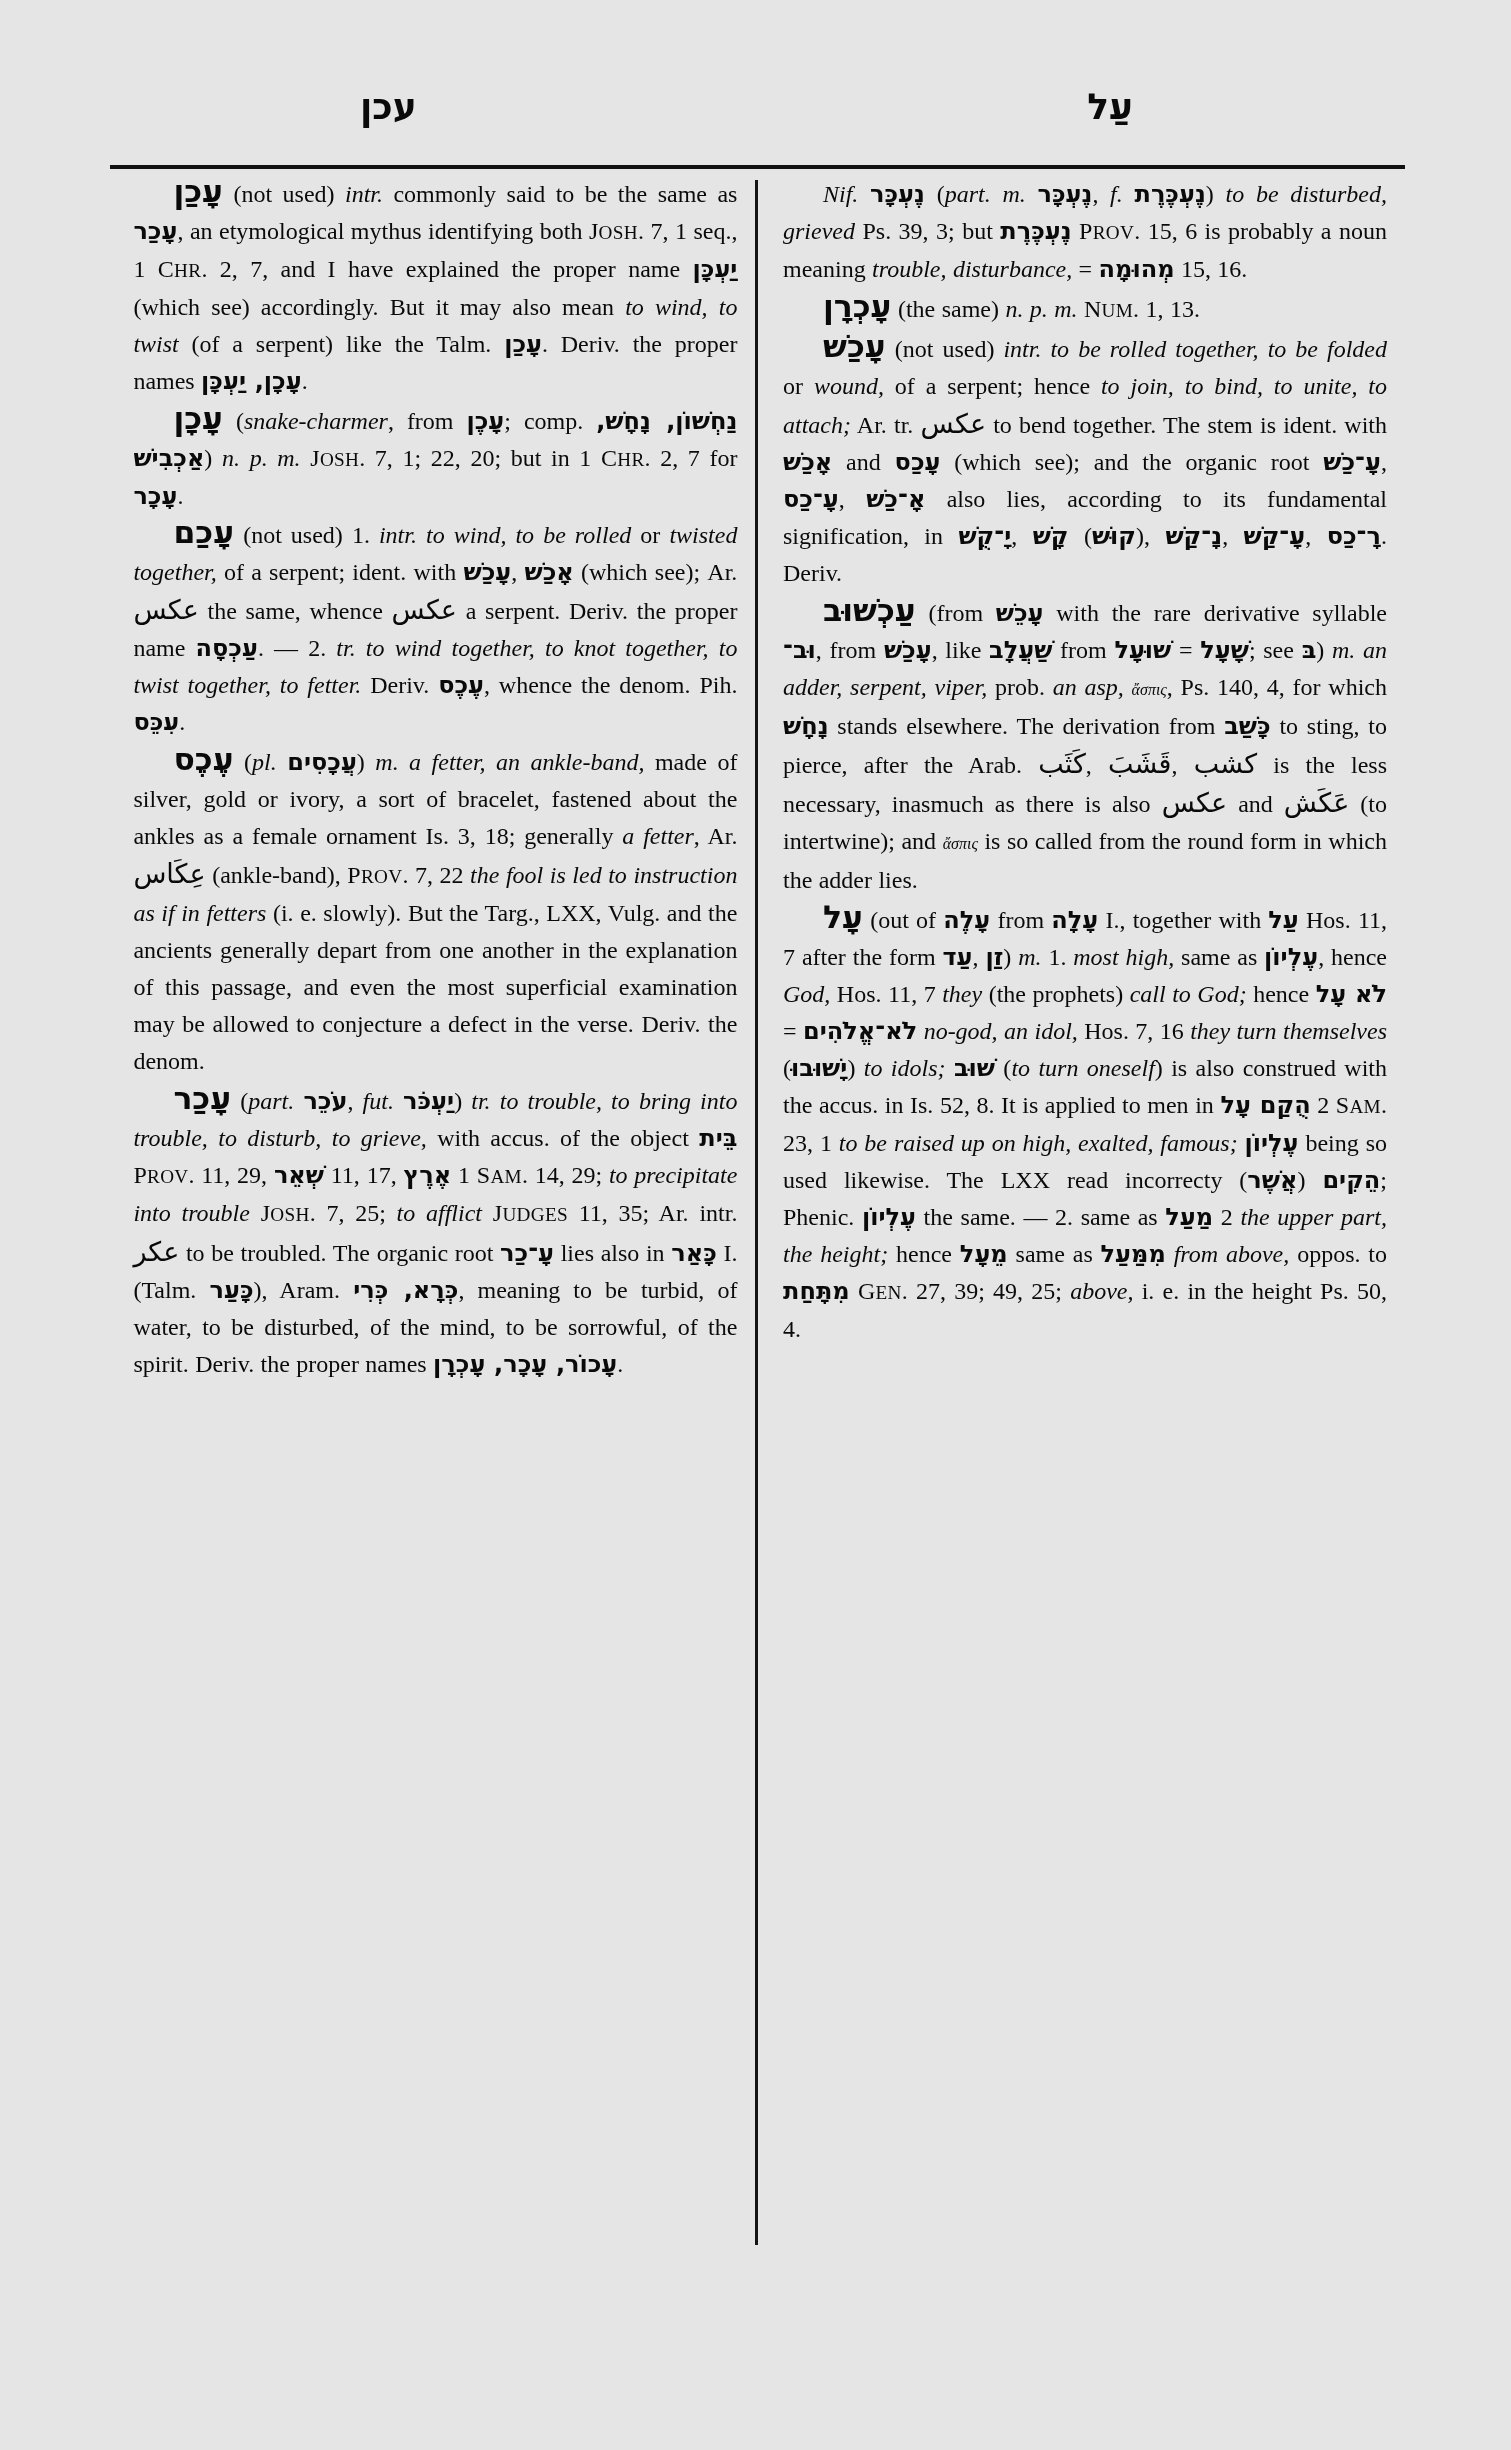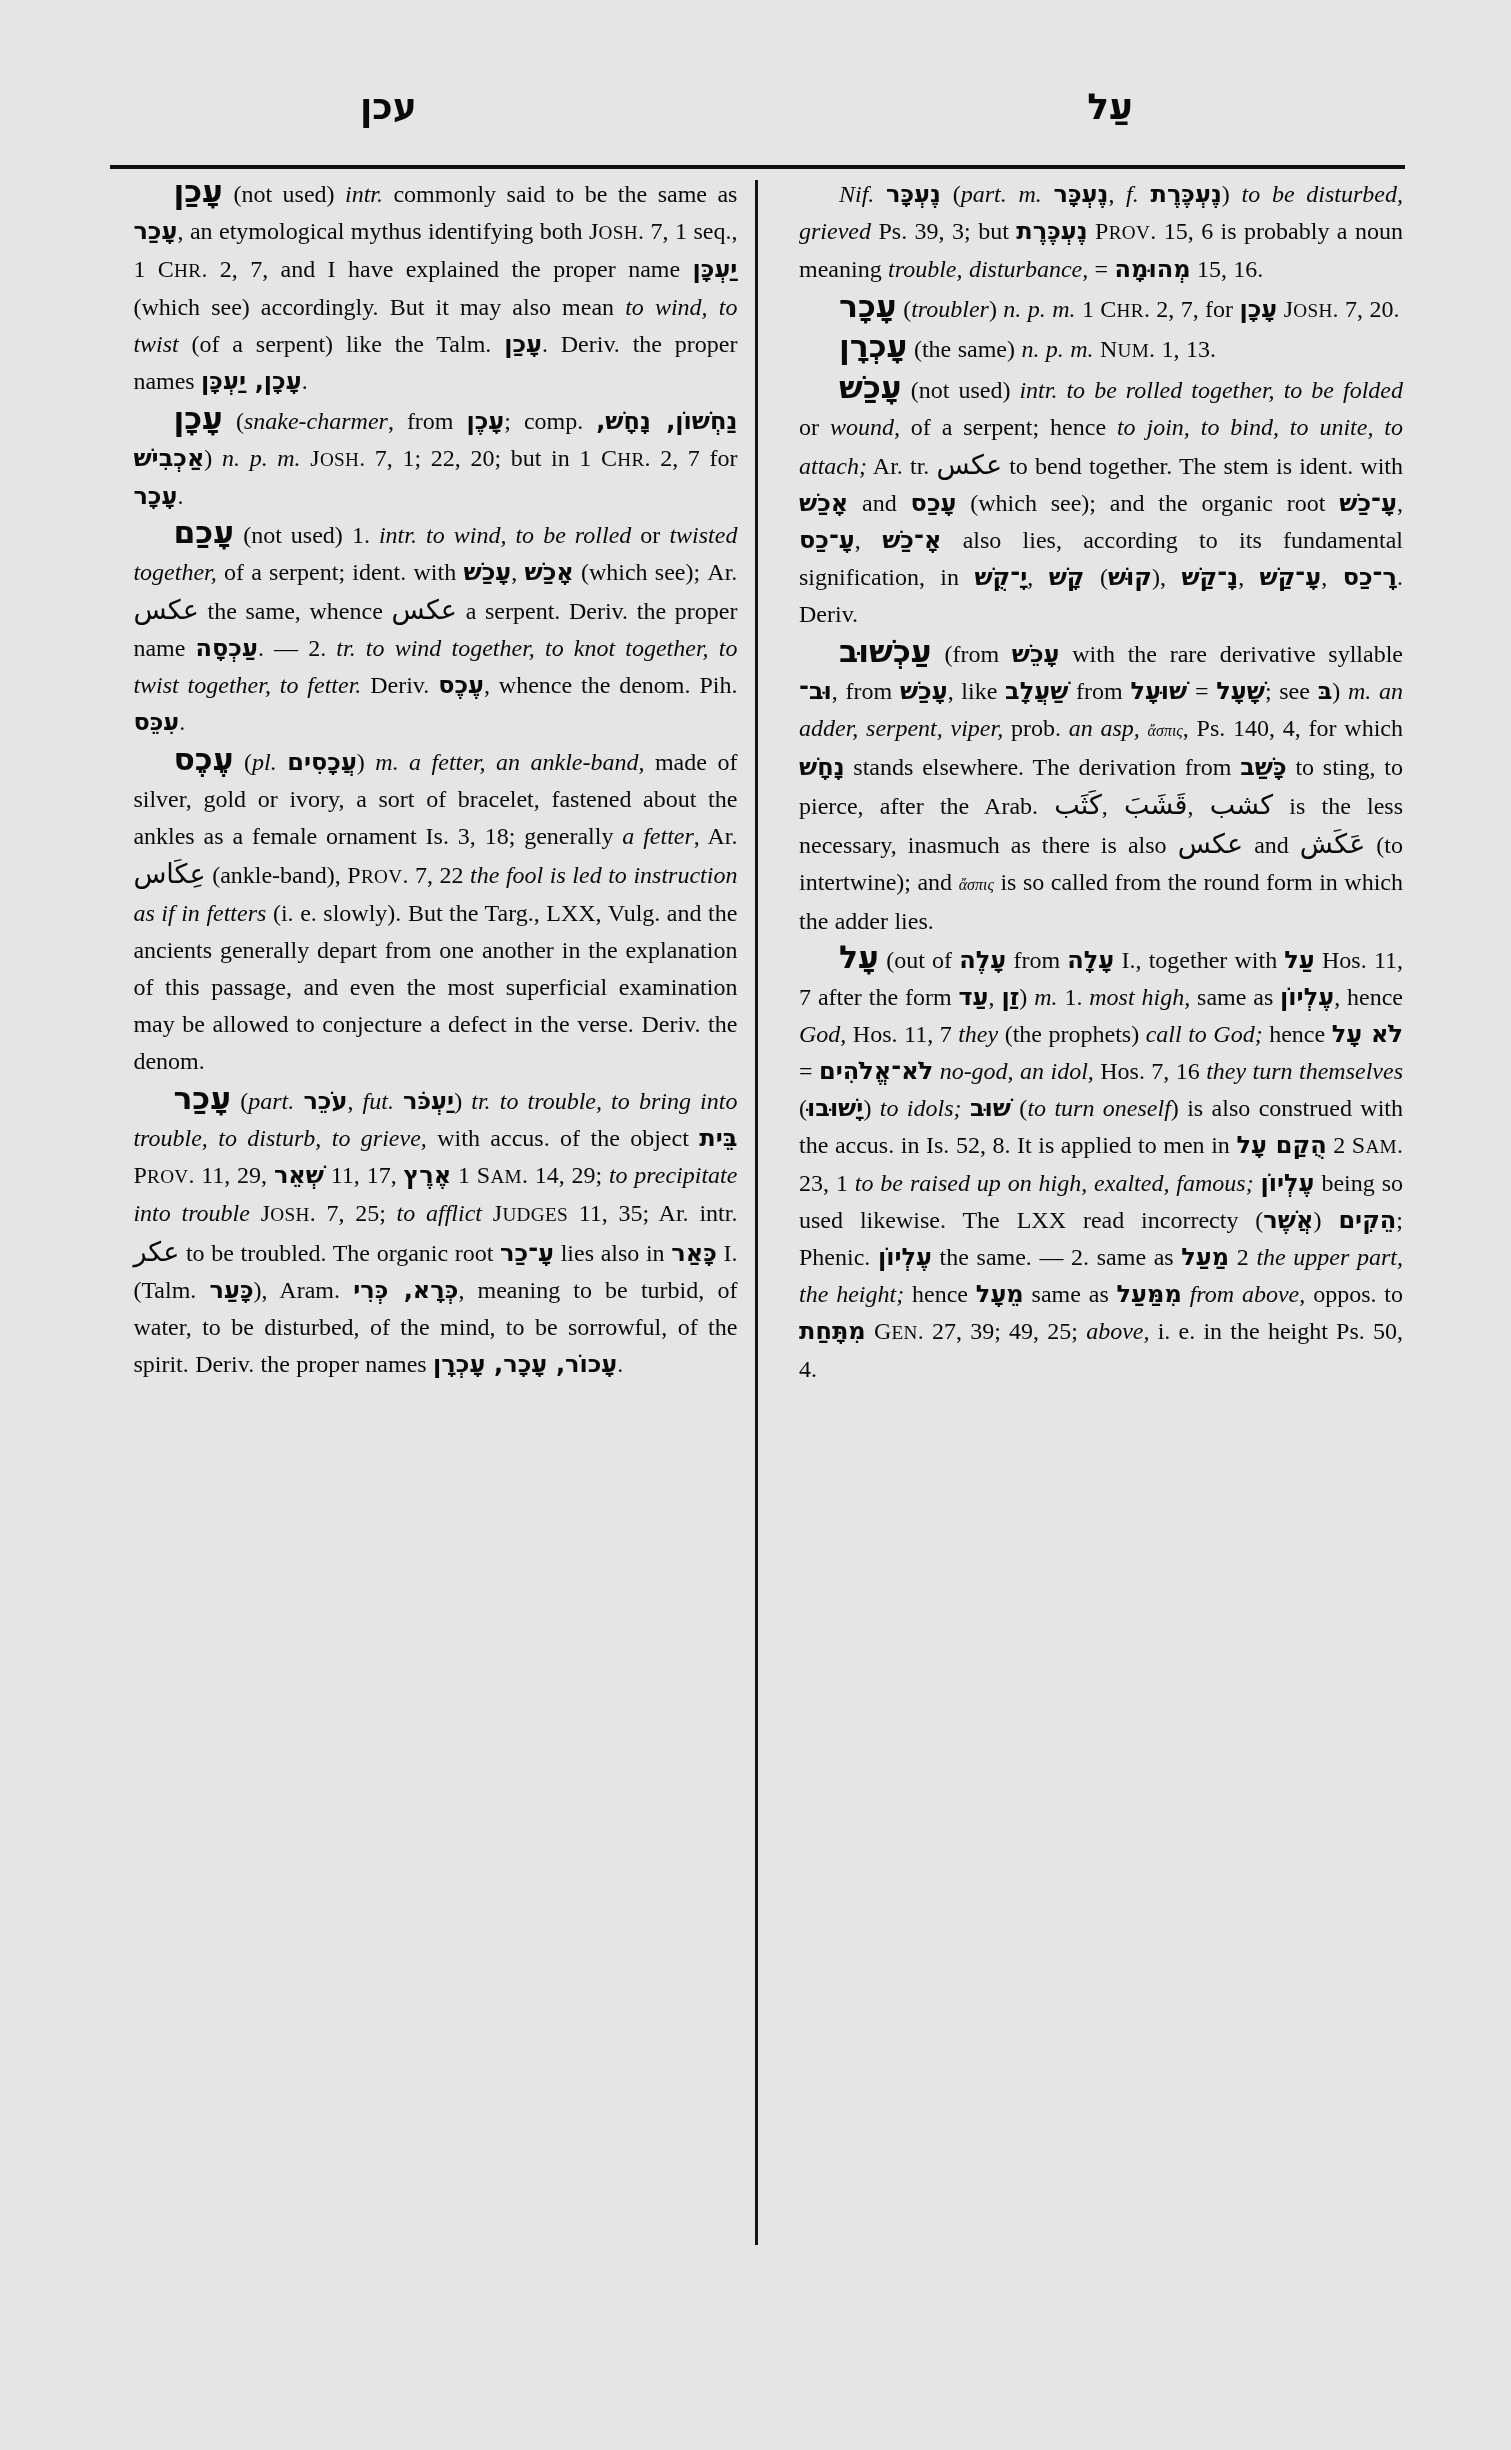--- a/index.html
+++ b/index.html
@@ -71,21 +71,21 @@
     width: 1295px;
     height: 2087px;
   }
   .col {
     position: absolute;
     top: 0;
     width: 604px;
     height: 2087px;
   }
   .col-left  { left: 23.4px; }
-  .col-right { left: 673px; margin-left: 16px; }
+  .col-right { left: 673px; }
 
   .col-divider {
     position: absolute;
     left: 645px;
     top: 3.6px;
     width: 2.7px;
     height: 2065px;
     background: #151515;
   }
 
@@ -146,21 +146,20 @@
     <div class="col col-left" id="col-left">
         <p class="entry"><span class="heb lemma">עָכַן</span> (not used) <i>intr.</i> commonly said to be the same as <span class="heb">עָכַר</span>, an etymological mythus identifying both <span class="bk"><span class="b1">J</span><span class="b2">OSH</span></span>. 7, 1 seq., 1 <span class="bk"><span class="b1">C</span><span class="b2">HR</span></span>. 2, 7, and I have explained the proper name <span class="heb">יַעְכָּן</span> (which see) accordingly. But it may also mean <i>to wind, to twist</i> (of a serpent) like the Talm. <span class="heb">עָכַן</span>. Deriv. the proper names <span class="heb">עָכָן, יַעְכָּן</span>.</p>
         <p class="entry"><span class="heb lemma">עָכָן</span> (<i>snake-charmer</i>, from <span class="heb">עָכֶן</span>; comp. <span class="heb">נַחְשׁוֹן, נָחָשׁ, אַכְבִישׁ</span>) <i>n. p. m.</i> <span class="bk"><span class="b1">J</span><span class="b2">OSH</span></span>. 7, 1; 22, 20; but in 1 <span class="bk"><span class="b1">C</span><span class="b2">HR</span></span>. 2, 7 for <span class="heb">עָכָר</span>.</p>
         <p class="entry"><span class="heb lemma">עָכַם</span> (not used) 1. <i>intr. to wind, to be rolled</i> or <i>twisted together,</i> of a serpent; ident. with <span class="heb">עָכַשׁ</span>, <span class="heb">אָכַשׁ</span> (which see); Ar. <span class="arab">عكس</span> the same, whence <span class="arab">عكس</span> a serpent. Deriv. the proper name <span class="heb">עַכְסָה</span>. — 2. <i>tr. to wind together, to knot together, to twist together, to fetter.</i> Deriv. <span class="heb">עֶכֶס</span>, whence the denom. Pih. <span class="heb">עִכֵּס</span>.</p>
         <p class="entry"><span class="heb lemma">עֶכֶס</span> (<i>pl.</i> <span class="heb">עֲכָסִים</span>) <i>m. a fetter, an ankle-band,</i> made of silver, gold or ivory, a sort of bracelet, fastened about the ankles as a female ornament Is. 3, 18; generally <i>a fetter</i>, Ar. <span class="arab">عِكَاس</span> (ankle-band), <span class="bk"><span class="b1">P</span><span class="b2">ROV</span></span>. 7, 22 <i>the fool is led to instruction as if in fetters</i> (i. e. slowly). But the Targ., LXX, Vulg. and the ancients generally depart from one another in the explanation of this passage, and even the most superficial examination may be allowed to conjecture a defect in the verse. Deriv. the denom.</p>
         <p class="entry"><span class="heb lemma">עָכַר</span> (<i>part.</i> <span class="heb">עֹכֵר</span>, <i>fut.</i> <span class="heb">יַעְכֹּר</span>) <i>tr. to trouble, to bring into trouble, to disturb, to grieve,</i> with accus. of the object <span class="heb">בֵּית</span> <span class="bk"><span class="b1">P</span><span class="b2">ROV</span></span>. 11, 29, <span class="heb">שְׁאֵר</span> 11, 17, <span class="heb">אֶרֶץ</span> 1 <span class="bk"><span class="b1">S</span><span class="b2">AM</span></span>. 14, 29; <i>to precipitate into trouble</i> <span class="bk"><span class="b1">J</span><span class="b2">OSH</span></span>. 7, 25; <i>to afflict</i> <span class="bk"><span class="b1">J</span><span class="b2">UDGES</span></span> 11, 35; Ar. intr. <span class="arab">عكر</span> to be troubled. The organic root <span class="heb">עָ־כַר</span> lies also in <span class="heb">כָּאַר</span> I. (Talm. <span class="heb">כָּעַר</span>), Aram. <span class="heb">כְּרָא, כְּרִי</span>, meaning to be turbid, of water, to be disturbed, of the mind, to be sorrowful, of the spirit. Deriv. the proper names <span class="heb">עָכוֹר, עָכָר, עָכְרָן</span>.</p>
       </div>
     <div class="col-divider"></div>
     <div class="col col-right" id="col-right">
         <p class="entry"><i>Nif.</i> <span class="heb">נֶעְכָּר</span> (<i>part. m.</i> <span class="heb">נֶעְכָּר</span>, <i>f.</i> <span class="heb">נֶעְכֶּרֶת</span>) <i>to be disturbed, grieved</i> Ps. 39, 3; but <span class="heb">נֶעְכֶּרֶת</span> <span class="bk"><span class="b1">P</span><span class="b2">ROV</span></span>. 15, 6 is probably a noun meaning <i>trouble, disturbance,</i> = <span class="heb">מְהוּמָה</span> 15, 16.</p>
-        <p class="entry"><span class="heb lemma">עָכָר</span> (<i>troubler</i>) <i>n. p. m.</i> 1 <span class="bk"><span class="b1">C</span><span class="b2">HR</span></span>. 2, 7, for <span class="heb">עָכָן</span> <span class="bk"><span class="b1">J</span><span class="b2">OSH</span></span>. 7, 20.</p>
         <p class="entry"><span class="heb lemma">עָכְרָן</span> (the same) <i>n. p. m.</i> <span class="bk"><span class="b1">N</span><span class="b2">UM</span></span>. 1, 13.</p>
         <p class="entry"><span class="heb lemma">עָכַשׁ</span> (not used) <i>intr. to be rolled together, to be folded</i> or <i>wound,</i> of a serpent; hence <i>to join, to bind, to unite, to attach;</i> Ar. tr. <span class="arab">عكس</span> to bend together. The stem is ident. with <span class="heb">אָכַשׁ</span> and <span class="heb">עָכַס</span> (which see); and the organic root <span class="heb">עָ־כַשׁ</span>, <span class="heb">עָ־כַס</span>, <span class="heb">אָ־כַשׁ</span> also lies, according to its fundamental signification, in <span class="heb">יָ־קֻשׁ</span>, <span class="heb">קָשׁ</span> (<span class="heb">קוּשׁ</span>), <span class="heb">נָ־קַשׁ</span>, <span class="heb">עָ־קַשׁ</span>, <span class="heb">רָ־כַס</span>. Deriv.</p>
         <p class="entry"><span class="heb lemma">עַכְשׁוּב</span> (from <span class="heb">עָכֵשׁ</span> with the rare derivative syllable <span class="heb">וּב־</span>, from <span class="heb">עָכַשׁ</span>, like <span class="heb">שַׁעֲלָב</span> from <span class="heb">שׁוּעָל</span> = <span class="heb">שָׁעָל</span>; see <span class="heb">בּ</span>) <i>m. an adder, serpent, viper,</i> prob. <i>an asp,</i> <span class="grk">ἄσπις</span>, Ps. 140, 4, for which <span class="heb">נָחָשׁ</span> stands elsewhere. The derivation from <span class="heb">כָּשַׁב</span> to sting, to pierce, after the Arab. <span class="arab">كَثَب</span>, <span class="arab">قَشَبَ</span>, <span class="arab">كشب</span> is the less necessary, inasmuch as there is also <span class="arab">عكس</span> and <span class="arab">عَكَش</span> (to intertwine); and <span class="grk">ἄσπις</span> is so called from the round form in which the adder lies.</p>
         <p class="entry"><span class="heb lemma">עָל</span> (out of <span class="heb">עָלֶה</span> from <span class="heb">עָלָה</span> I., together with <span class="heb">עַל</span> Hos. 11, 7 after the form <span class="heb">עַד</span>, <span class="heb">זַן</span>) <i>m.</i> 1. <i>most high,</i> same as <span class="heb">עֶלְיוֹן</span>, hence <i>God,</i> Hos. 11, 7 <i>they</i> (the prophets) <i>call to God;</i> hence <span class="heb">לֹא עָל</span> = <span class="heb">לֹא־אֱלֹהִים</span> <i>no-god, an idol,</i> Hos. 7, 16 <i>they turn themselves</i> (<span class="heb">יָשׁוּבוּ</span>) <i>to idols;</i> <span class="heb">שׁוּב</span> (<i>to turn oneself</i>) is also construed with the accus. in Is. 52, 8. It is applied to men in <span class="heb">הֻקַם עָל</span> 2 <span class="bk"><span class="b1">S</span><span class="b2">AM</span></span>. 23, 1 <i>to be raised up on high, exalted, famous;</i> <span class="heb">עֶלְיוֹן</span> being so used likewise. The LXX read incorrecty (<span class="heb">אֲשֶׁר</span>) <span class="heb">הֵקִים</span>; Phenic. <span class="heb">עֶלְיוֹן</span> the same. — 2. same as <span class="heb">מַעַל</span> 2 <i>the upper part, the height;</i> hence <span class="heb">מֵעָל</span> same as <span class="heb">מִמַּעַל</span> <i>from above,</i> oppos. to <span class="heb">מִתָּחַת</span> <span class="bk"><span class="b1">G</span><span class="b2">EN</span></span>. 27, 39; 49, 25; <i>above,</i> i. e. in the height Ps. 50, 4.</p>
       </div>
   </div>
 
 </div>
 
 

